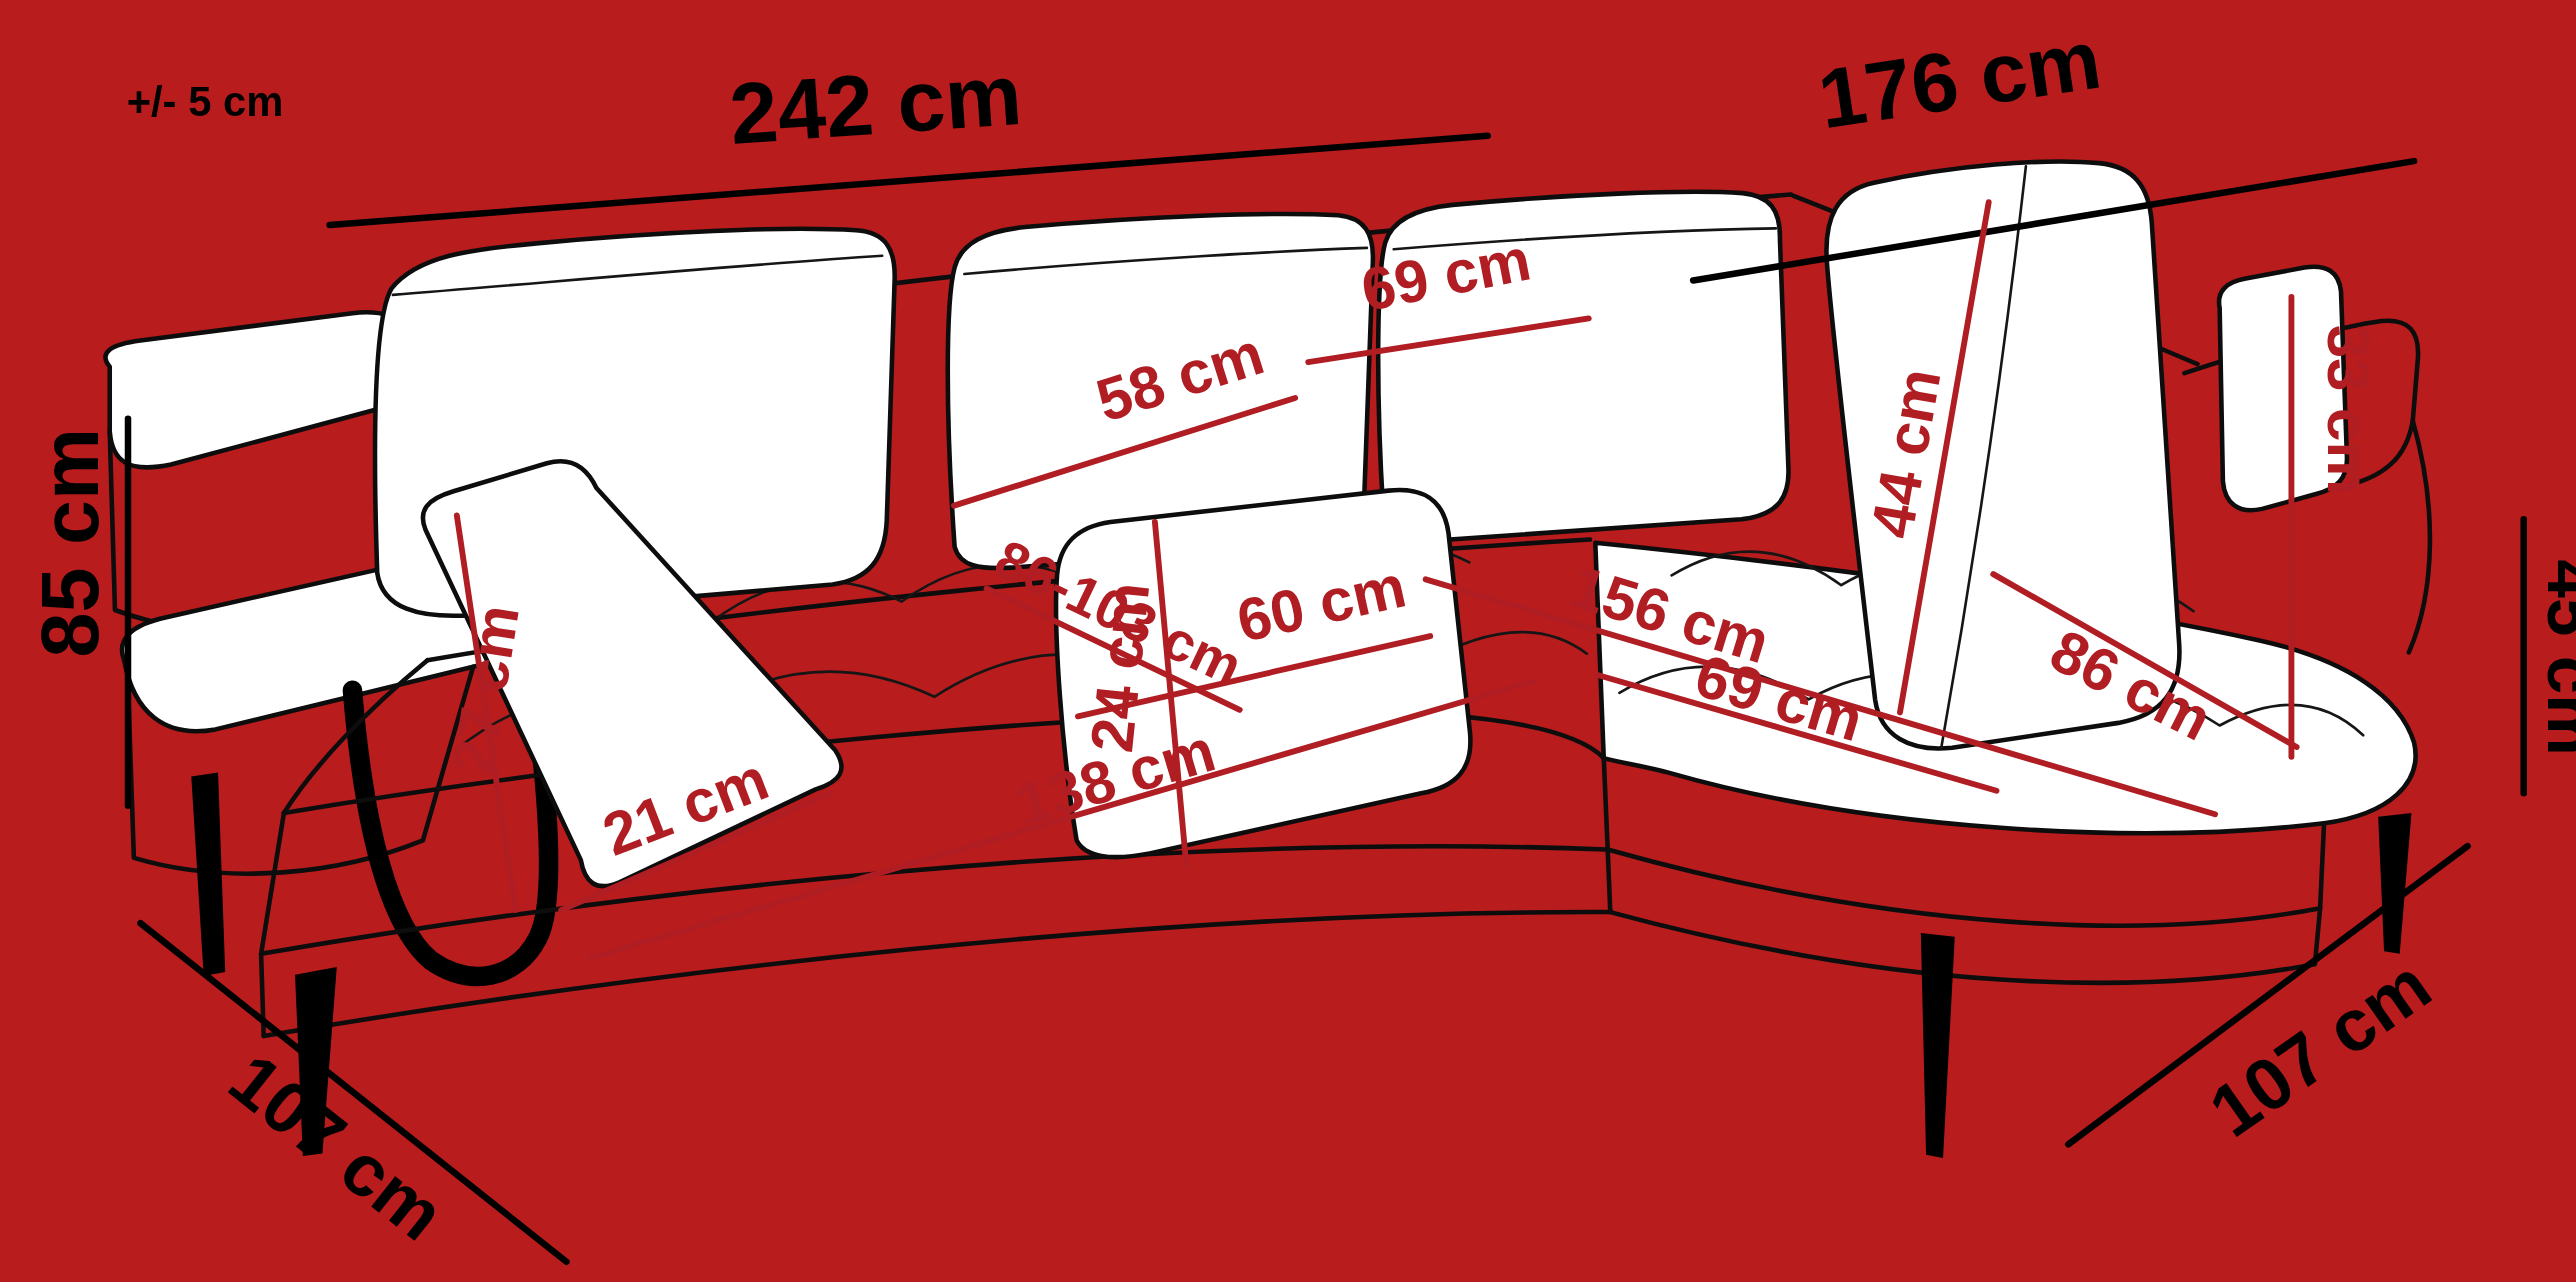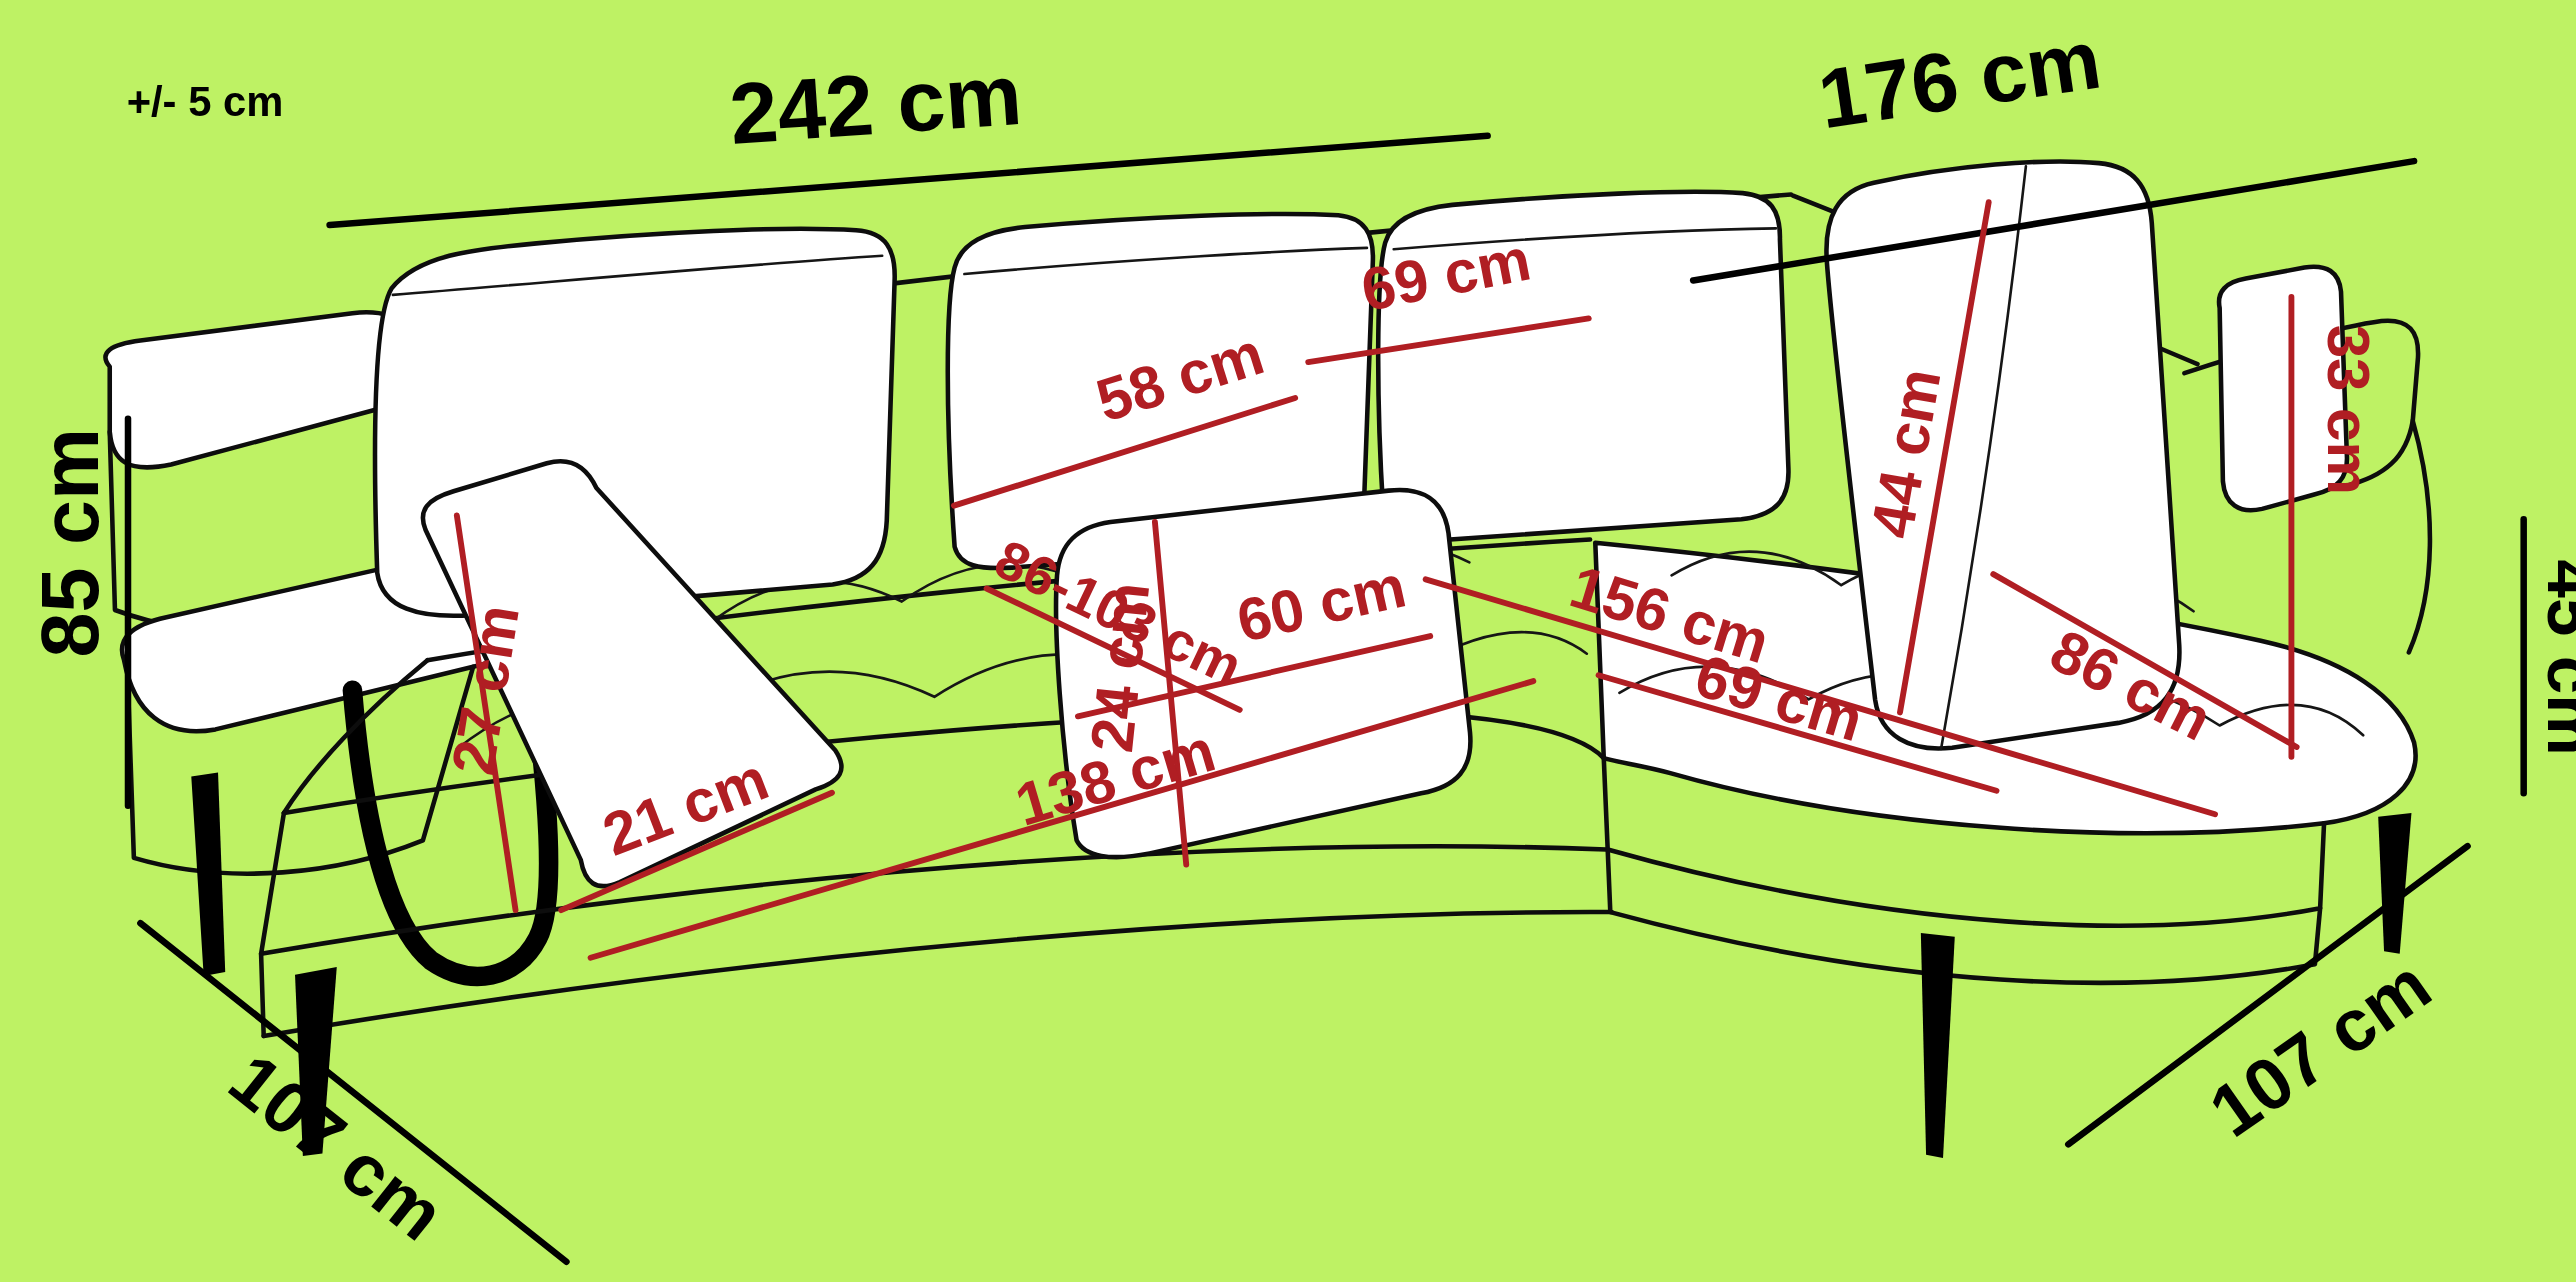--- a/index.html
+++ b/index.html
@@ -1,16 +1,16 @@
 <!DOCTYPE html>
 <html style="font-size:10.4px"><head>
 <meta charset="utf-8">
 <style>
   html,body{margin:0;padding:0;background:#fff;}
-  .stage{width:2576px;height:1282px;position:relative;background:#bef264;overflow:hidden;}
+  .stage{width:2576px;height:1282px;position:relative;background:#b91c1c;overflow:hidden;}
   svg{display:block;width:100%;height:100%;}
   .outline{fill:none;stroke:#0d0d0d;stroke-width:7;stroke-linecap:round;stroke-linejoin:round;}
   .outline-fill{fill:#ffffff;stroke:#0d0d0d;stroke-width:7;stroke-linecap:round;stroke-linejoin:round;}
   .thin{fill:none;stroke:#161616;stroke-width:4;stroke-linecap:round;stroke-linejoin:round;}
   .solid{fill:#000000;stroke:none;}
   .uframe{fill:none;stroke:#000000;stroke-width:30;stroke-linecap:round;}
   .dimline-b{fill:none;stroke:#000000;stroke-width:10;stroke-linecap:round;}
   .dimline-r{fill:none;stroke:#b01e23;stroke-width:9;stroke-linecap:round;}
   text{font-family:"Liberation Sans","DejaVu Sans",sans-serif;font-weight:700;}
   .lab-b{fill:#000000;}

